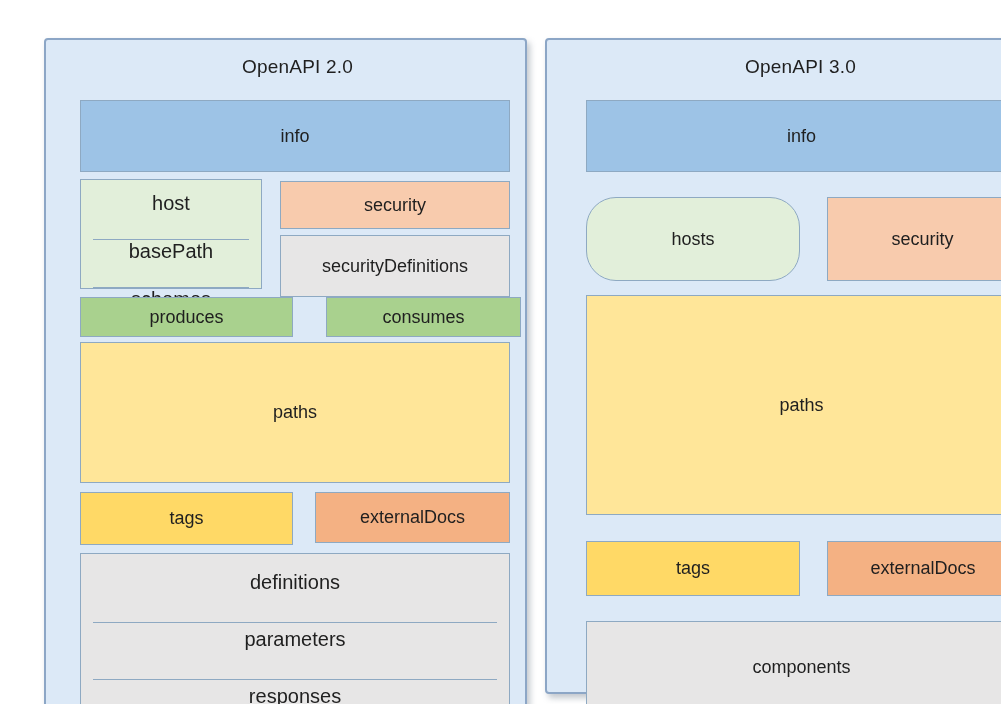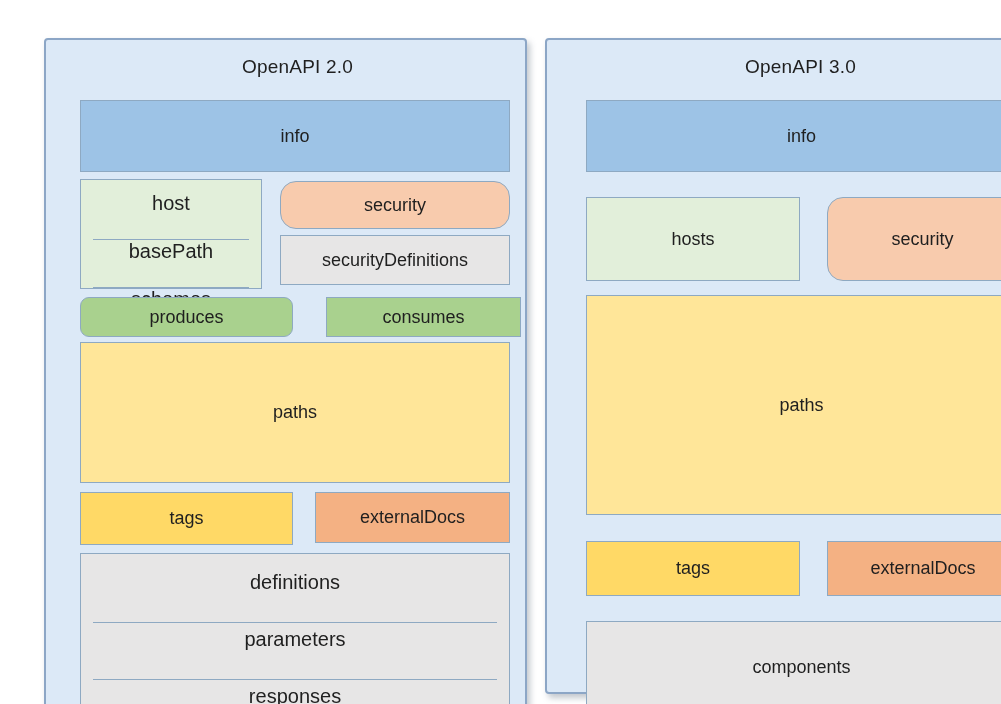--- a/index.html
+++ b/index.html
@@ -42,21 +42,21 @@
   .box{
     position:absolute;
     border:1.5px solid var(--box-border);
     display:flex; align-items:center; justify-content:center;
     font-size:18px;
     text-align:right;
   }
   .blue{ background:var(--blue); }
   .light-green{ background:var(--light-green); }
   .green{ background:var(--green); }
-  .peach{ background:var(--peach);border-radius:16px; }
+  .peach{ background:var(--peach); }
   .orange{ background:var(--orange); }
   .yellow{ background:var(--yellow); }
   .gold{ background:var(--gold); }
   .gray{ background:var(--gray); }
   .stack{
     position:absolute;
     border:1.5px solid var(--box-border);
     display:flex; flex-direction:column;
   }
   .stack .row{
@@ -75,23 +75,23 @@
   <div class="box blue" style="left:22px; top:48px; width:430px; height:72px;">info</div>
 
   <div class="stack light-green" style="left:22px; top:127px; width:182px; height:110px;">
     <div class="row">host</div>
     <div class="row">basePath</div>
     <div class="row">schemes</div>
   </div>
 
   <div class="box peach" style="left:222px; top:129px; width:230px; height:48px;">security</div>
 
-  <div class="box gray" style="left:222px; top:183px; width:230px; height:50px;">securityDefinitions</div>
+  <div class="box gray" style="left:222px; top:183px; width:230px; height:62px;">securityDefinitions</div>
 
-  <div class="box green" style="left:22px; top:245px; width:213px; height:40px;border-radius:9px;">produces</div>
+  <div class="box green" style="left:22px; top:245px; width:213px; height:40px;">produces</div>
 
   <div class="box green" style="left:268px; top:245px; width:195px; height:40px;">consumes</div>
 
   <div class="box yellow" style="left:22px; top:290px; width:430px; height:141px;">paths</div>
 
   <div class="box gold" style="left:22px; top:440px; width:213px; height:53px;">tags</div>
 
   <div class="box orange" style="left:257px; top:440px; width:195px; height:51px;">externalDocs</div>
 
   <div class="stack gray" style="left:22px; top:501px; width:430px; height:172px;">
@@ -99,21 +99,21 @@
     <div class="row">parameters</div>
     <div class="row">responses</div>
   </div>
 </section>
 
 <section class="panel" style="left:509px; top:2px; width:487px; height:656px;">
   <div class="panel-title">OpenAPI 3.0</div>
 
   <div class="box blue" style="left:27px; top:48px; width:431px; height:72px;">info</div>
 
-  <div class="box light-green" style="left:27px; top:145px; width:214px; height:84px;">hosts</div>
+  <div class="box light-green" style="left:27px; top:145px; width:214px; height:84px;border-radius:30px;">hosts</div>
 
   <div class="box peach" style="left:268px; top:145px; width:191px; height:84px;">security</div>
 
   <div class="box yellow" style="left:27px; top:243px; width:431px; height:220px;">paths</div>
 
   <div class="box gold" style="left:27px; top:489px; width:214px; height:55px;">tags</div>
 
   <div class="box orange" style="left:268px; top:489px; width:192px; height:55px;">externalDocs</div>
 
   <div class="box gray" style="left:27px; top:569px; width:431px; height:93px;">components</div>

